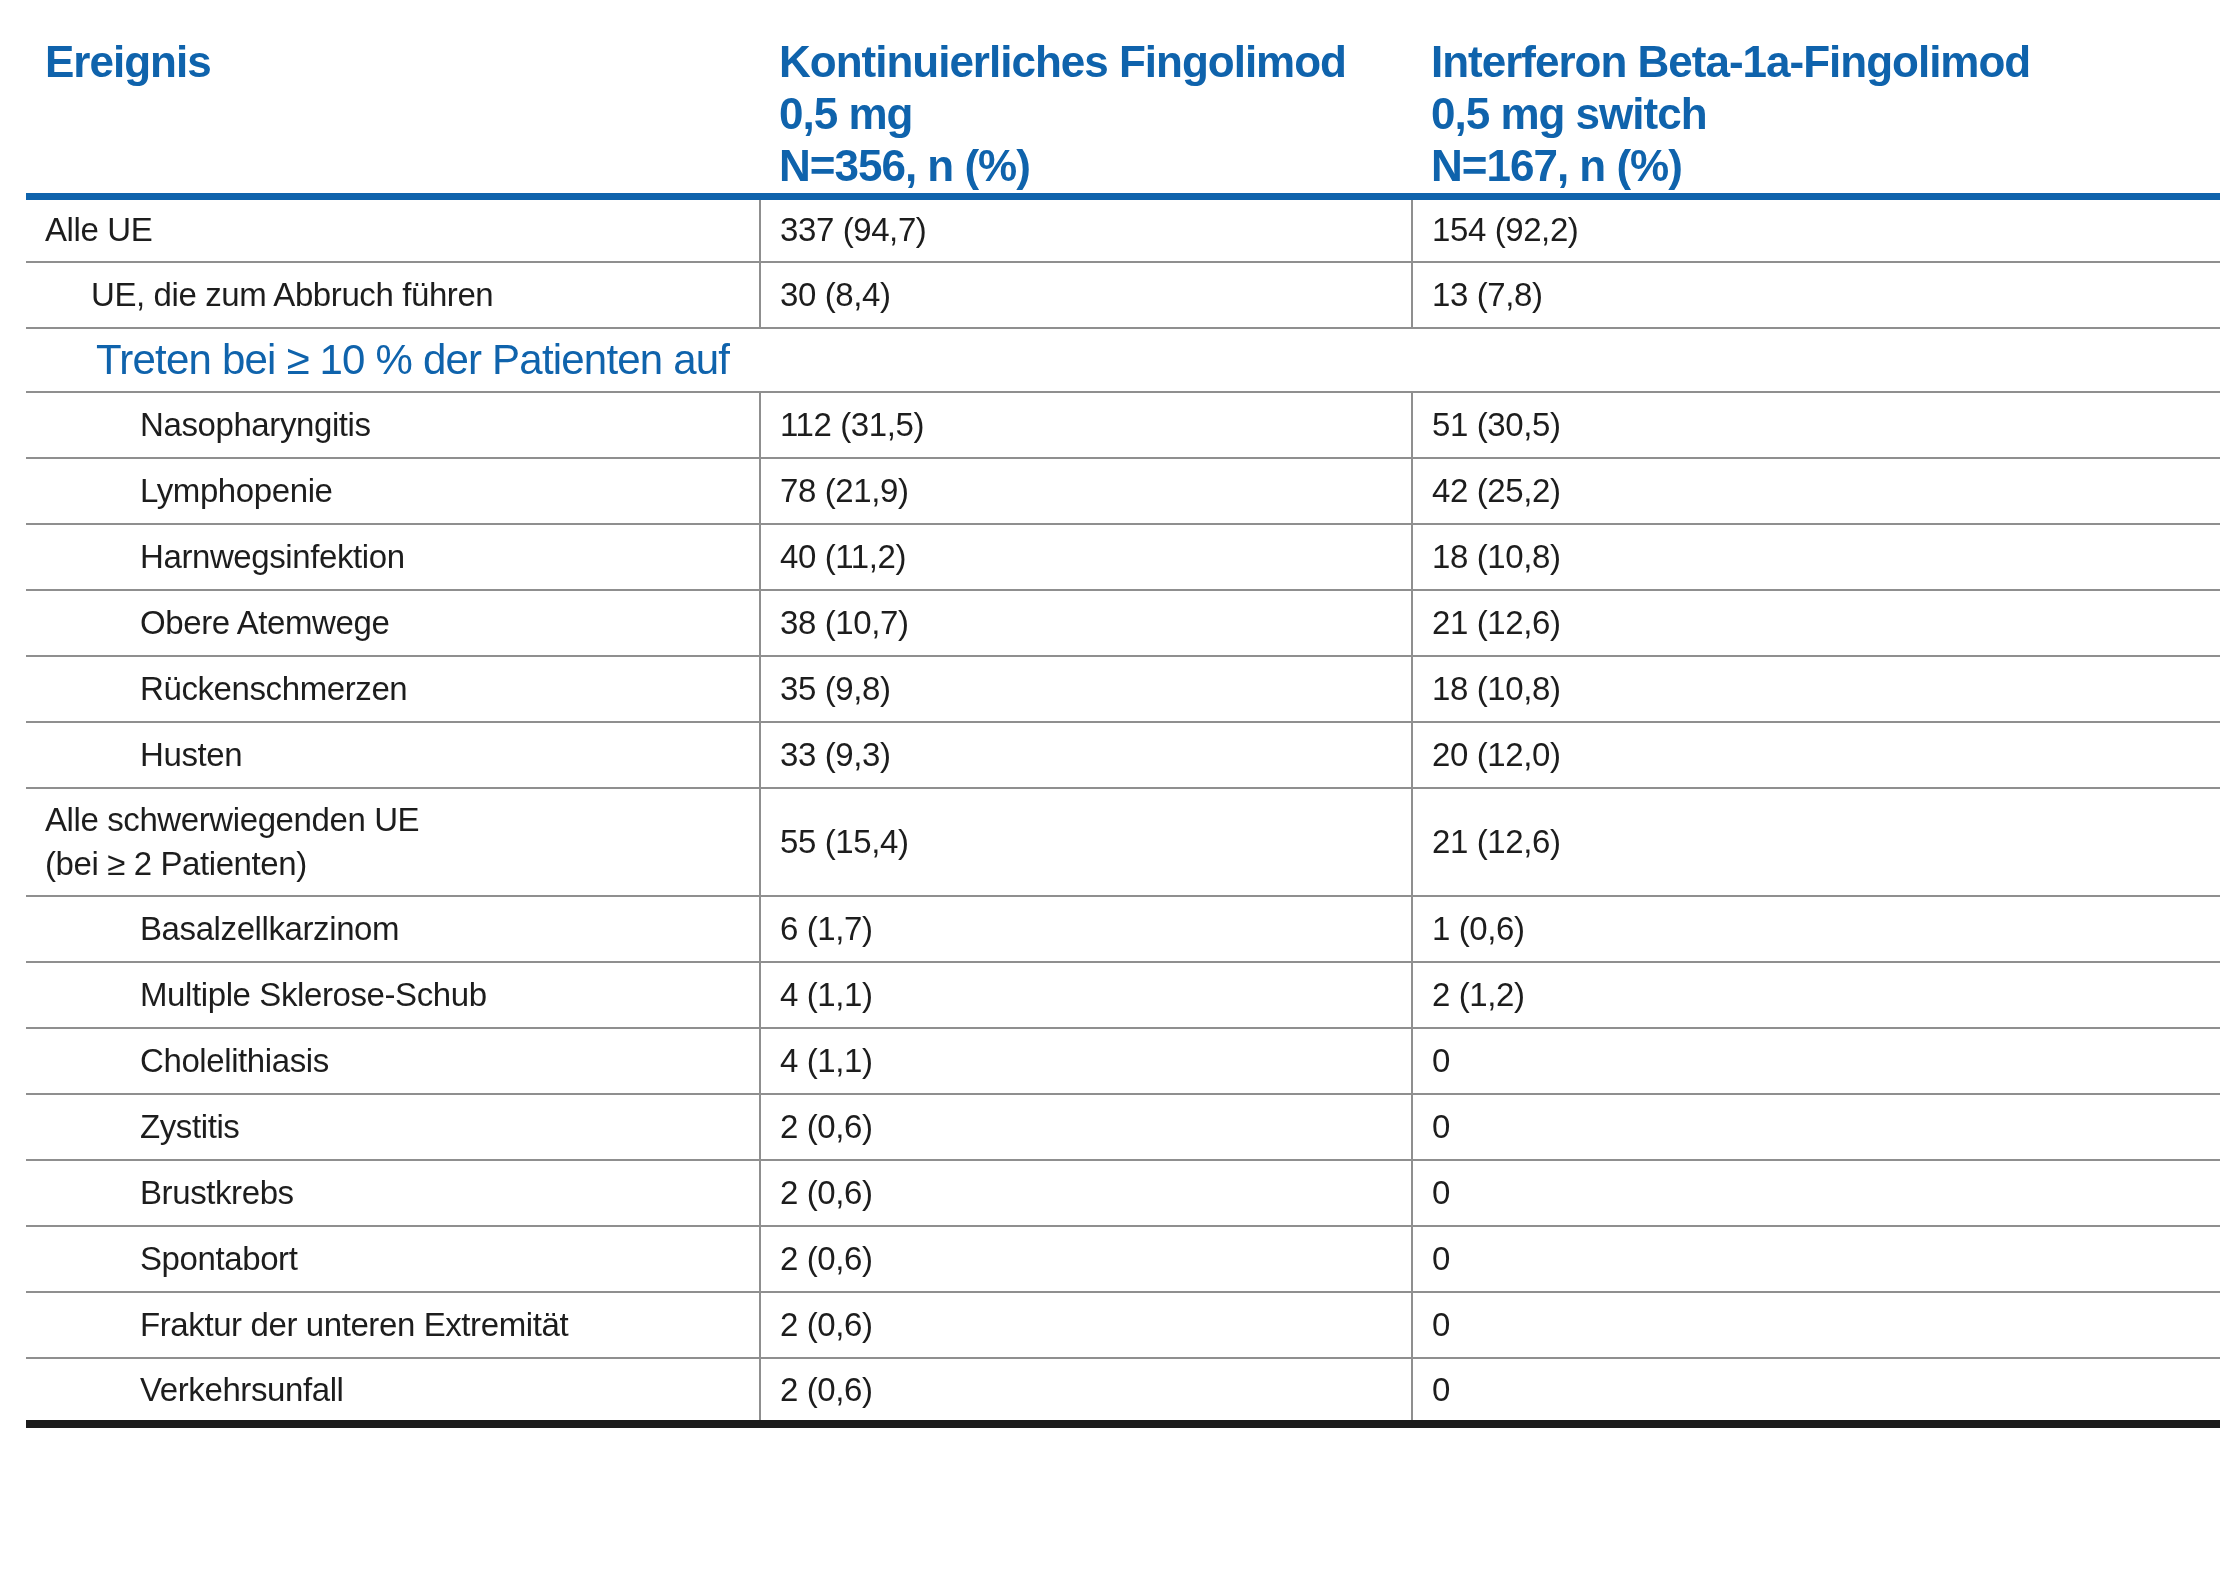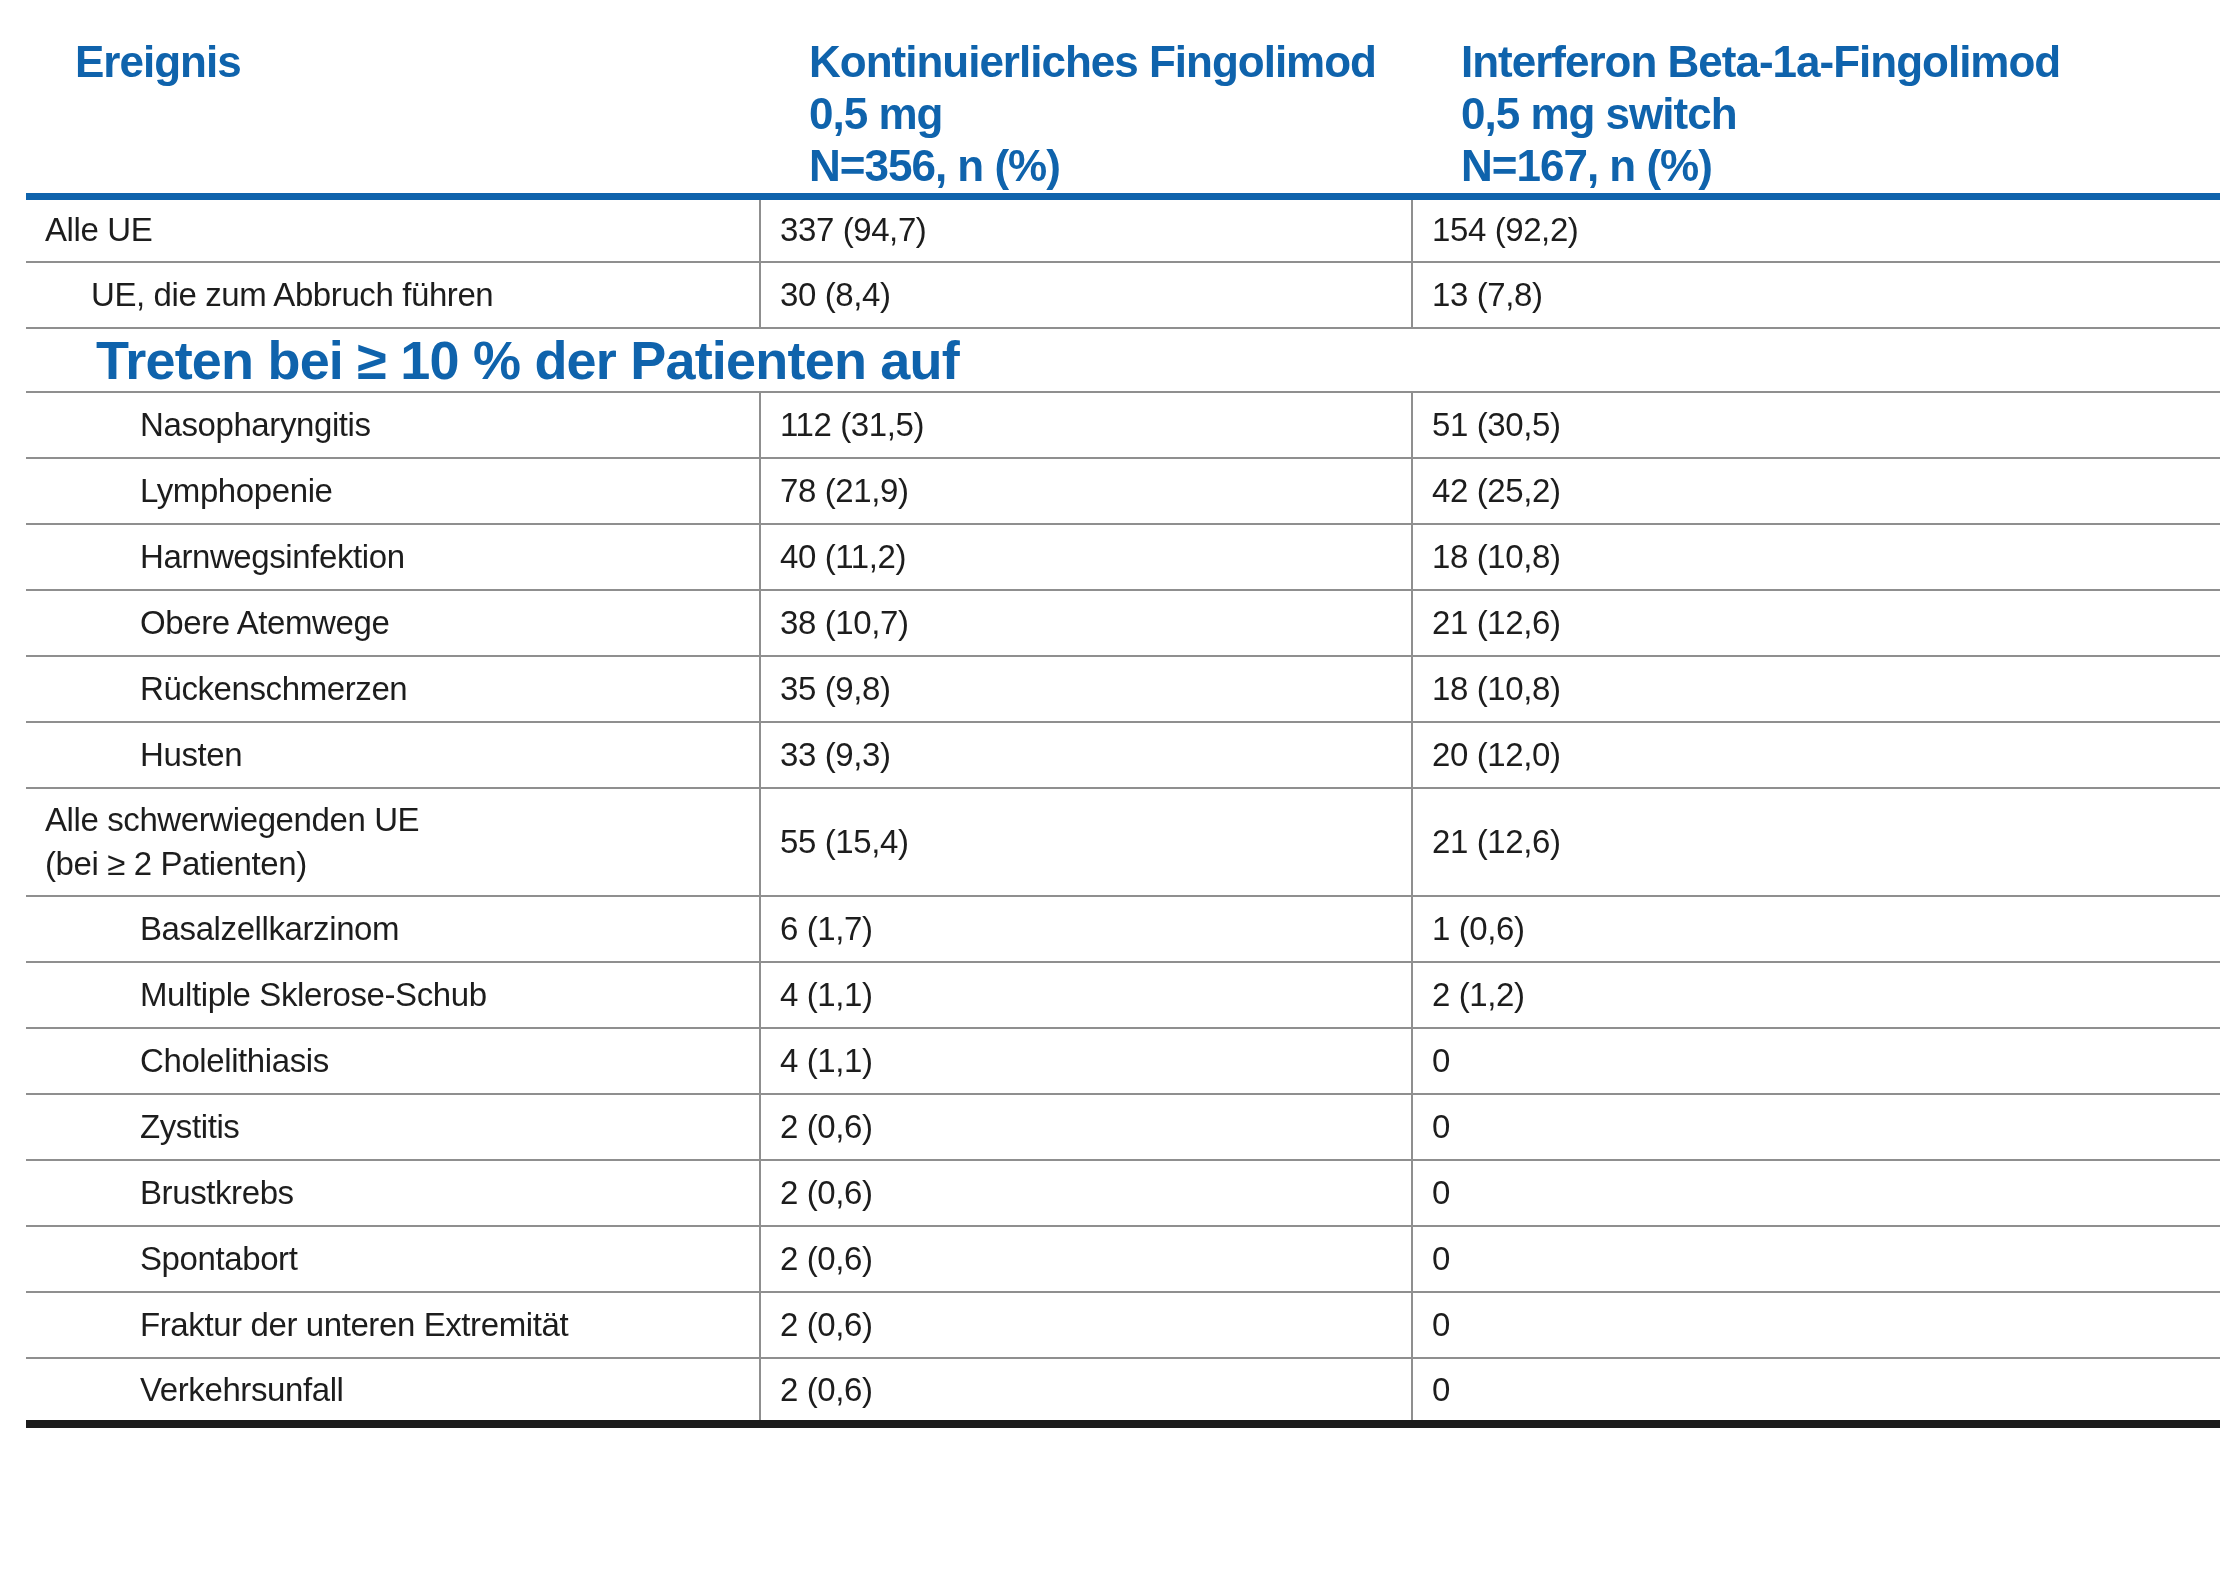--- a/index.html
+++ b/index.html
@@ -32,42 +32,42 @@
     box-sizing:border-box;
     height:196px;
     padding:36px 0 0 19px;
     border-bottom:7px solid var(--accent);
     color:var(--accent);
     font-size:44px;
     line-height:52px;
     font-weight:bold;
     letter-spacing:-1px;
   }
-  th span{display:block;margin-left:30px;}
+  th span{display:block;}
   td{
     box-sizing:border-box;
     height:66px;
     border-bottom:2px solid var(--line);
     font-size:33px;
     letter-spacing:-0.4px;
     vertical-align:middle;
     padding:0;
   }
   td.label{padding-left:19px;}
   td.label.indent1{padding-left:65px;}
   td.label.indent2{padding-left:114px;}
   td.bold{font-weight:normal;}
   td.val{
     border-left:2px solid var(--line);
     padding-left:19px;
   }
   tr.section td{
     color:var(--accent);
-    font-weight:bold;
-    font-size:54px;
+    font-weight:normal;
+    font-size:42px;
     letter-spacing:-0.8px;
     padding-left:70px;
     height:64px;
   }
   tr.tall td{
     height:108px;
     line-height:1.32;
   }
   tr.tall td.label{white-space:pre-line;}
   tbody tr:last-child td{border-bottom:8px solid #1c1c1c;}

